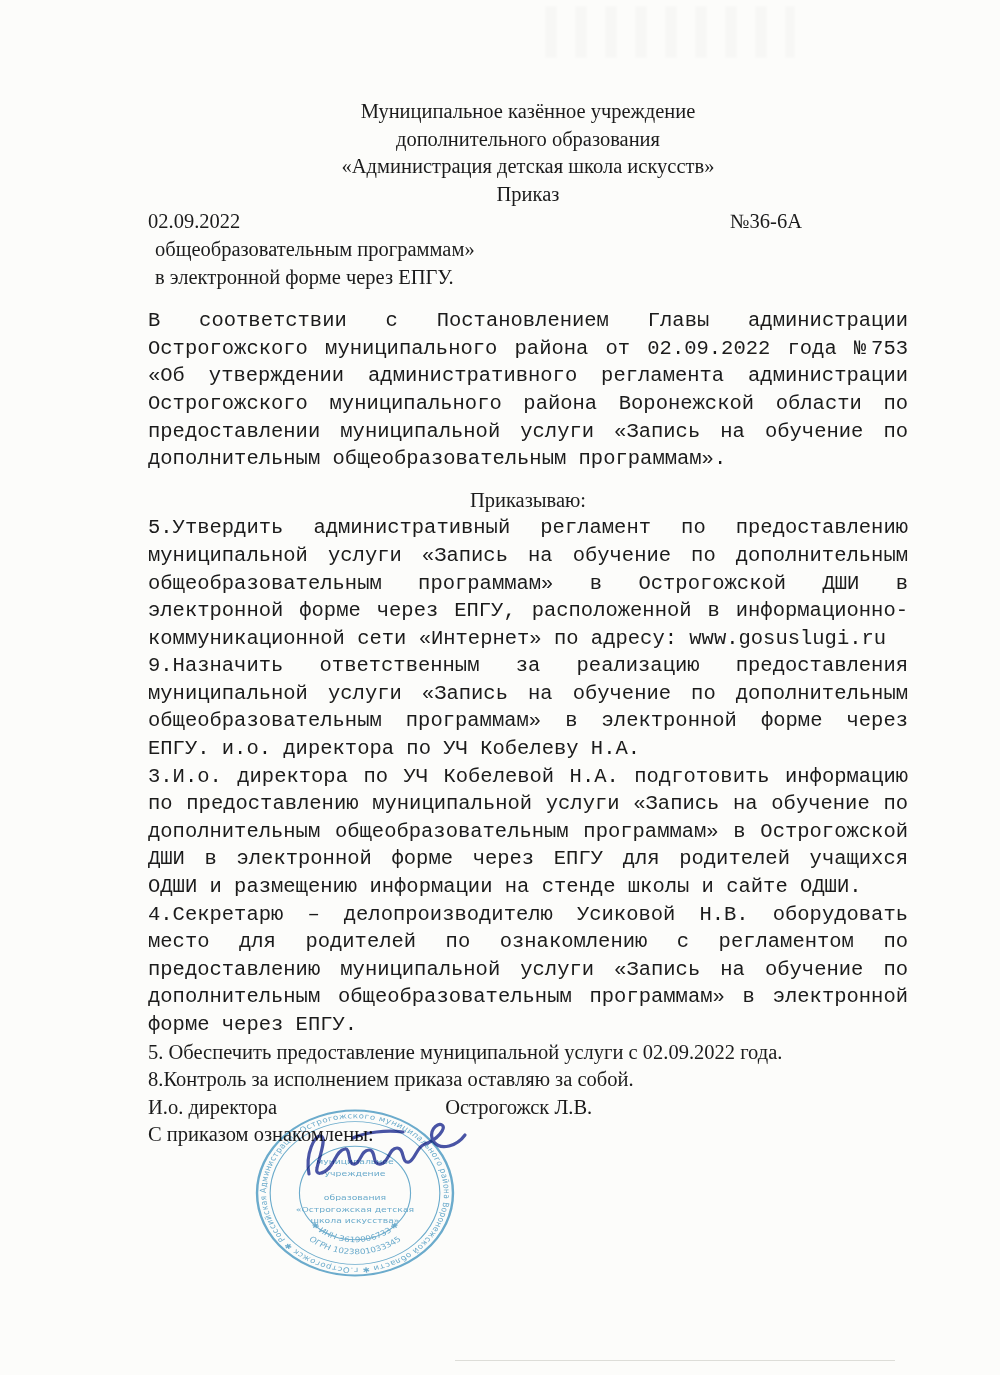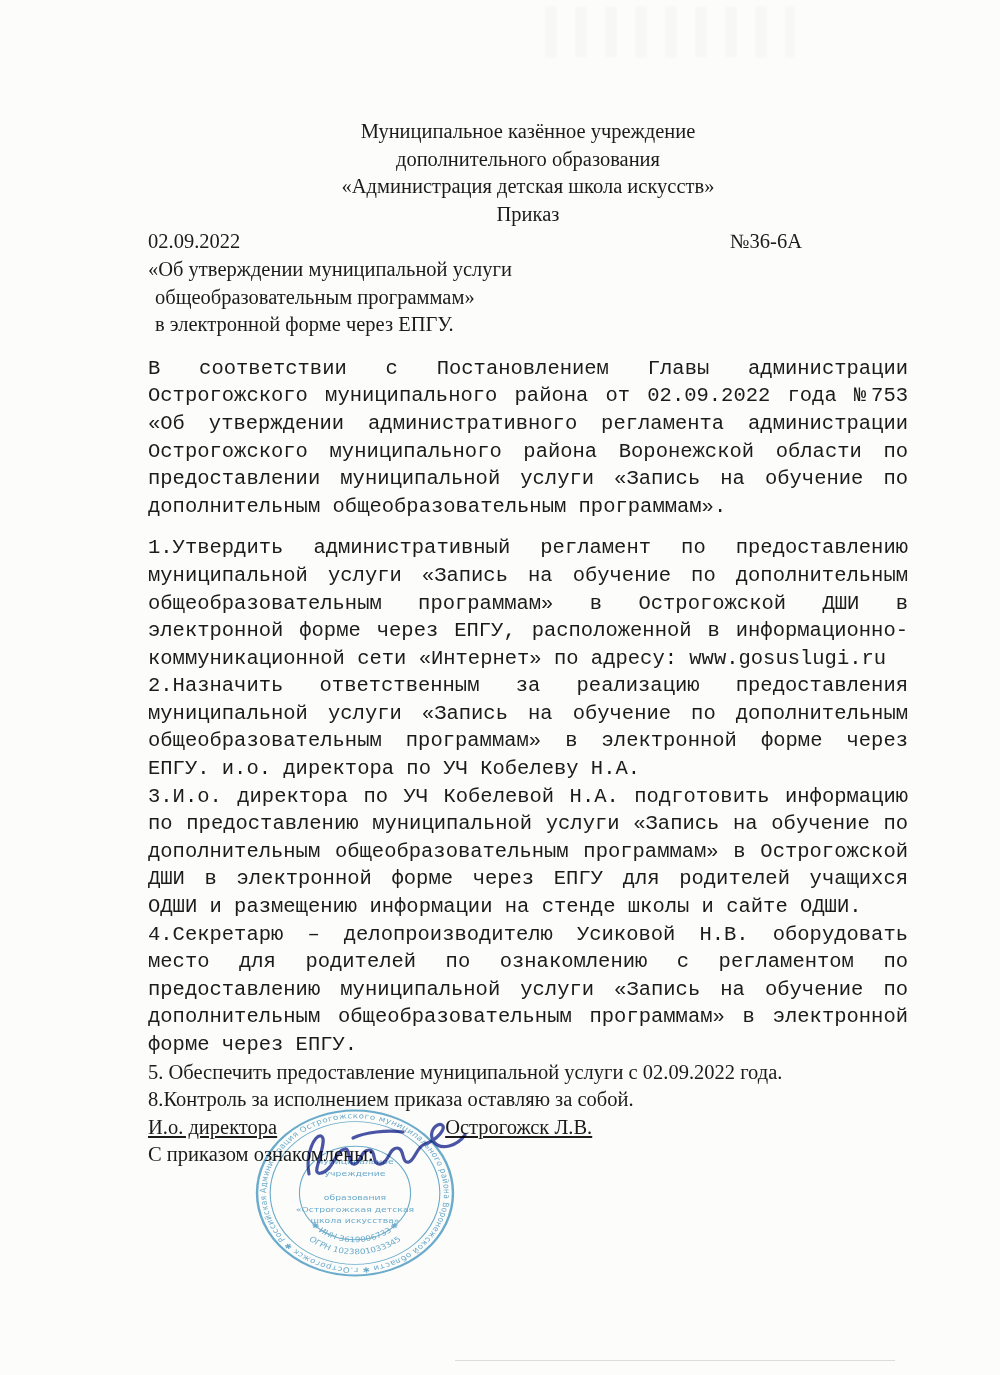--- a/index.html
+++ b/index.html
@@ -1,31 +1,31 @@
 <!DOCTYPE html>
 <html><head>
 <meta charset="utf-8">
 <style>
   html,body{margin:0;padding:0;background:#e9e9e7;}
   .page{
     position:relative;width:1000px;height:1375px;margin:0 auto;
     background:#fcfcfa;overflow:hidden;
     font-family:"Liberation Serif","DejaVu Serif",serif;color:#1b1b1b;
   }
-  .content{position:absolute;left:148px;top:118px;width:760px;
+  .content{position:absolute;left:148px;top:98px;width:760px;
     font-size:20.5px;line-height:27.6px;}
   .content p{margin:0;}
   .c{text-align:center;}
   .j{text-align:justify;font-family:Liberation Mono, monospace;}
   .meta{display:flex;text-align:right;}
   .doc-number{margin-left:auto;margin-right:106px;}
   .ind{padding-left:7px;}
   .sp16{height:16px;}
   .sp14{height:14px;}
-  .sig-row{display:flex;margin-top:15px;text-decoration:underline;}
+  .sig-row{display:flex;margin-top:15px;}
   .sig-name{margin-left:168px;}
   
   .stamp{
     position:absolute;left:254px;top:1108px;width:202px;height:170px;
     mix-blend-mode:multiply;opacity:.92;
   }
   
   .autograph{
     position:absolute;left:295px;top:1120px;width:178px;height:72px;
     mix-blend-mode:multiply;
@@ -46,33 +46,33 @@
     <p class="c">Муниципальное казённое учреждение</p>
     <p class="c">дополнительного образования</p>
     <p class="c">«Администрация детская школа искусств»</p>
     <p class="c">Приказ</p>
 
     <p class="meta">
       <span>02.09.2022</span>
       <span class="doc-number">№36-6А</span>
     </p>
 
-    <p>«Об утверждении муниципальной услуги</p>
     <p class="ind">общеобразовательным программам»</p>
     <p class="ind">в электронной форме через ЕПГУ.</p>
 
     <div class="sp16"></div>
 
     <p class="j">В соответствии с Постановлением Главы администрации Острогожского муниципального района от 02.09.2022 года №753 «Об утверждении административного регламента администрации Острогожского муниципального района Воронежской области по предоставлении муниципальной услуги «Запись на обучение по дополнительным общеобразовательным программам».</p>
 
     <div class="sp14"></div>
 
+    <p class="c">Приказываю:</p>
 
-    <p class="j">1.Утвердить административный регламент по предоставлению муниципальной услуги «Запись на обучение по дополнительным общеобразовательным программам» в Острогожской ДШИ в электронной форме через ЕПГУ, расположенной в информационно- коммуникационной сети «Интернет» по адресу: www.gosuslugi.ru</p>
-    <p class="j">2.Назначить ответственным за реализацию предоставления муниципальной услуги «Запись на обучение по дополнительным общеобразовательным программам» в электронной форме через ЕПГУ.  и.о. директора по УЧ Кобелеву Н.А.</p>
+    <p class="j">5.Утвердить административный регламент по предоставлению муниципальной услуги «Запись на обучение по дополнительным общеобразовательным программам» в Острогожской ДШИ в электронной форме через ЕПГУ, расположенной в информационно- коммуникационной сети «Интернет» по адресу: www.gosuslugi.ru</p>
+    <p class="j">9.Назначить ответственным за реализацию предоставления муниципальной услуги «Запись на обучение по дополнительным общеобразовательным программам» в электронной форме через ЕПГУ.  и.о. директора по УЧ Кобелеву Н.А.</p>
     <p class="j">3.И.о. директора по УЧ Кобелевой Н.А. подготовить информацию  по предоставлению муниципальной услуги «Запись на обучение по дополнительным общеобразовательным программам» в Острогожской ДШИ в электронной форме через ЕПГУ для родителей учащихся ОДШИ  и размещению информации на стенде школы и сайте ОДШИ.</p>
     <p class="j">4.Секретарю – делопроизводителю Усиковой Н.В. оборудовать место для родителей по ознакомлению с регламентом по предоставлению муниципальной услуги «Запись на обучение по дополнительным общеобразовательным программам» в электронной форме через ЕПГУ.</p>
     <p>5. Обеспечить предоставление  муниципальной услуги с 02.09.2022 года.</p>
     <p>8.Контроль за исполнением приказа оставляю за собой.</p>
 
     <p class="sig-row">
       <span>И.о. директора</span>
       <span class="sig-name">Острогожск Л.В.</span>
     </p>
     <p>С приказом ознакомлены:</p>

